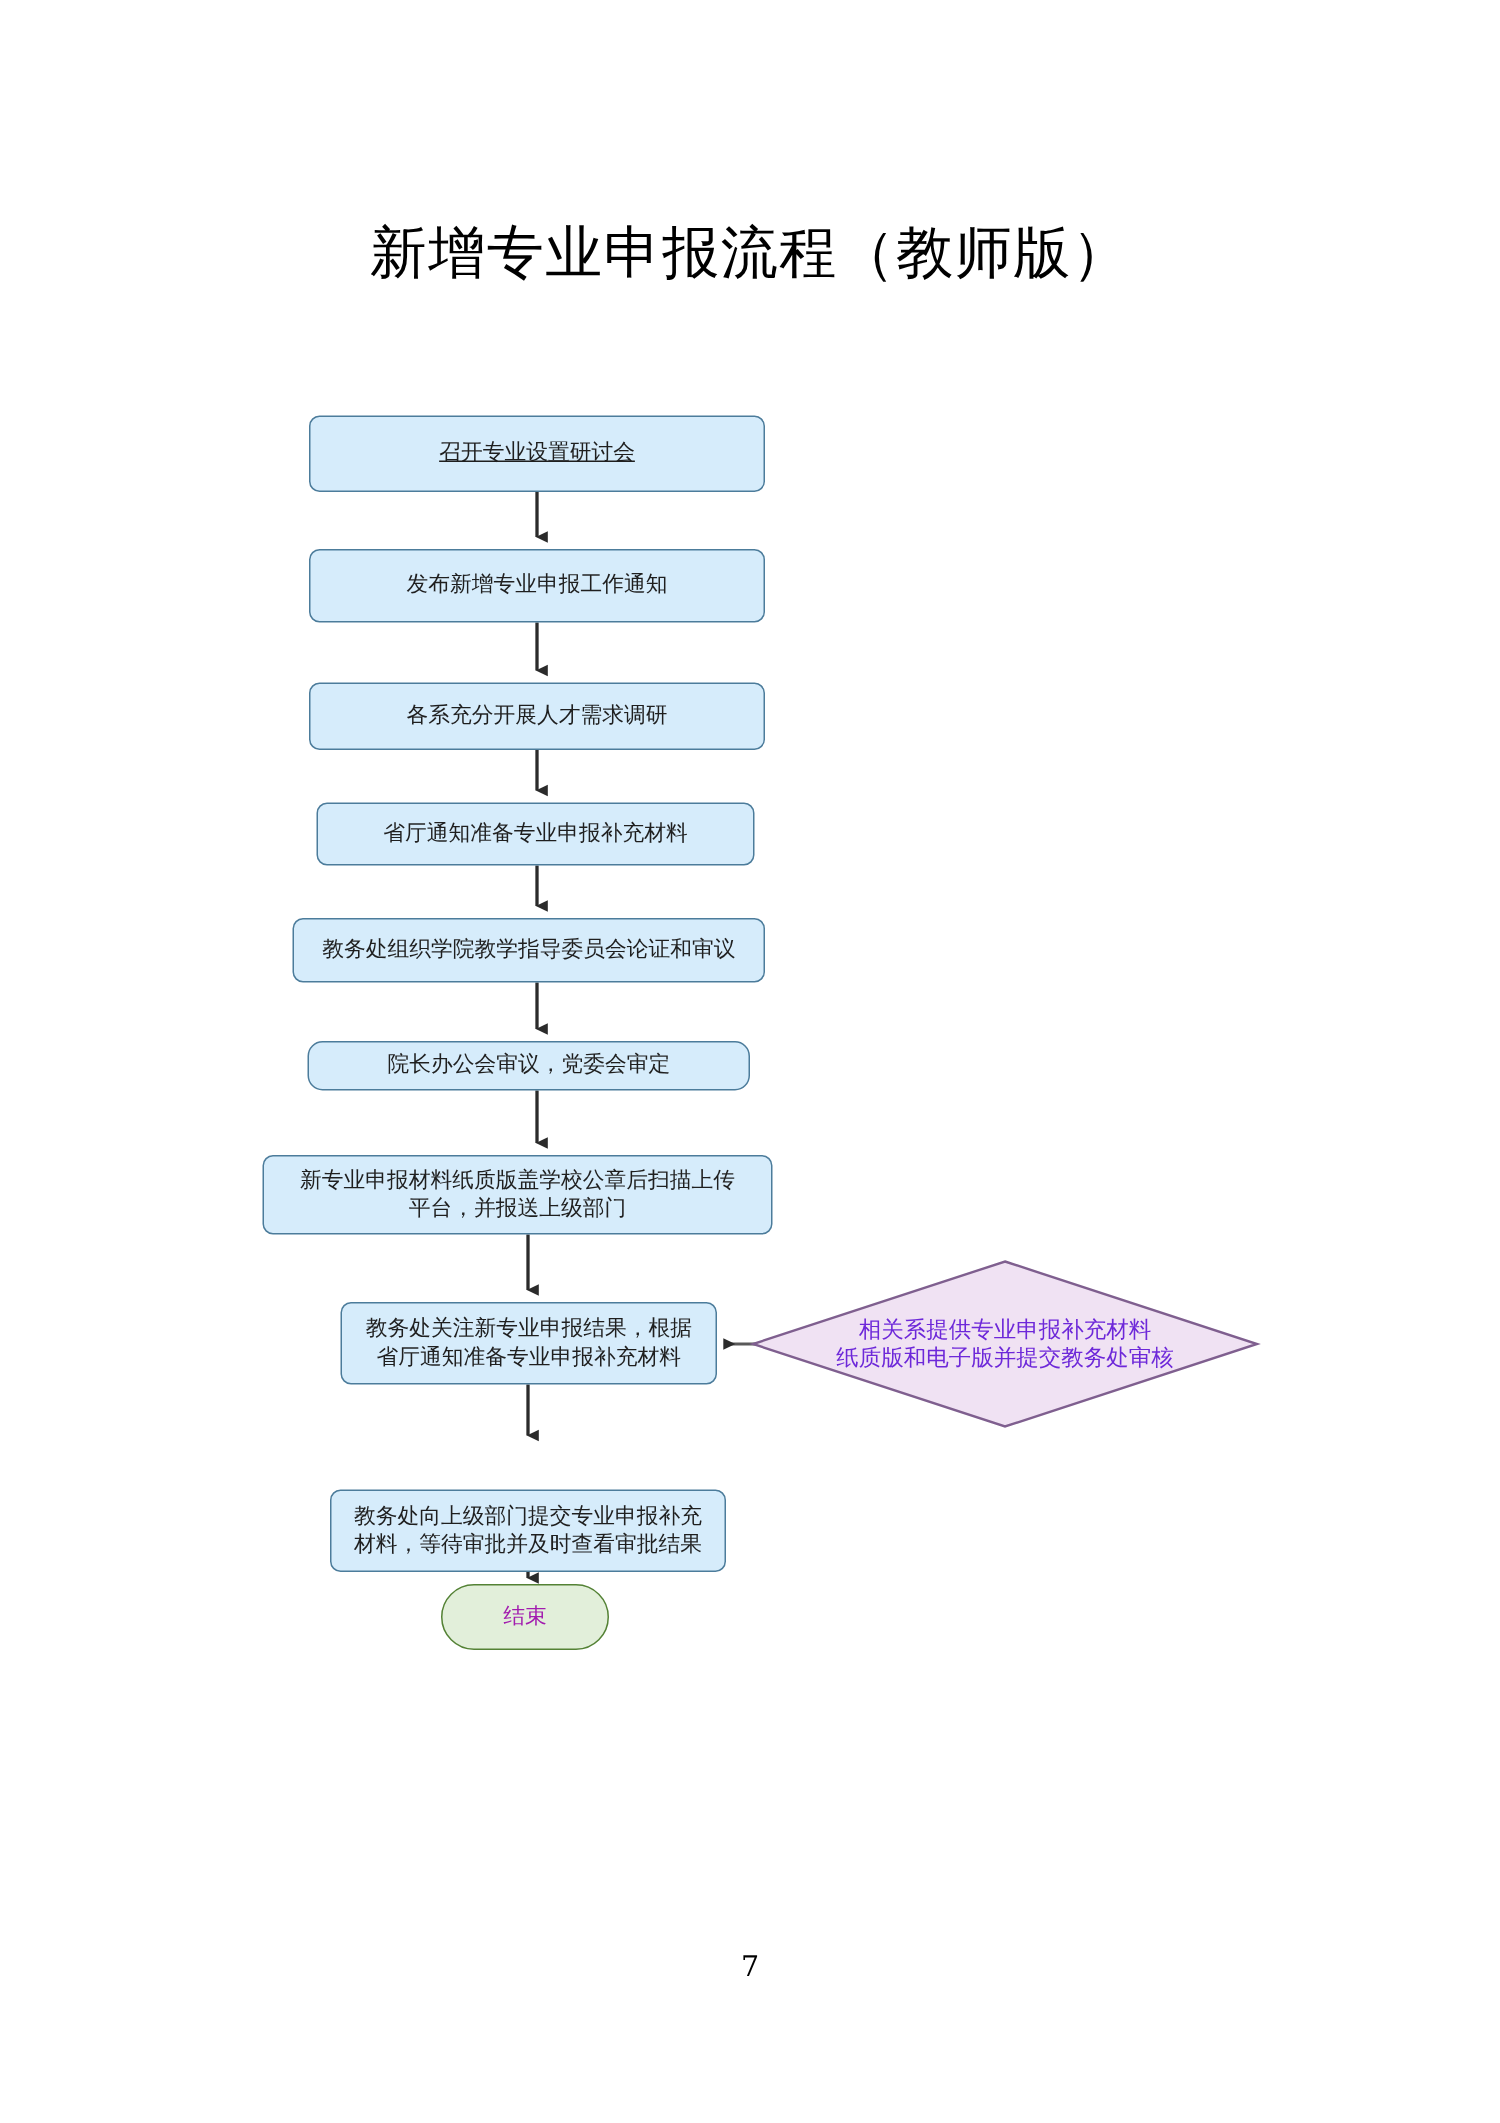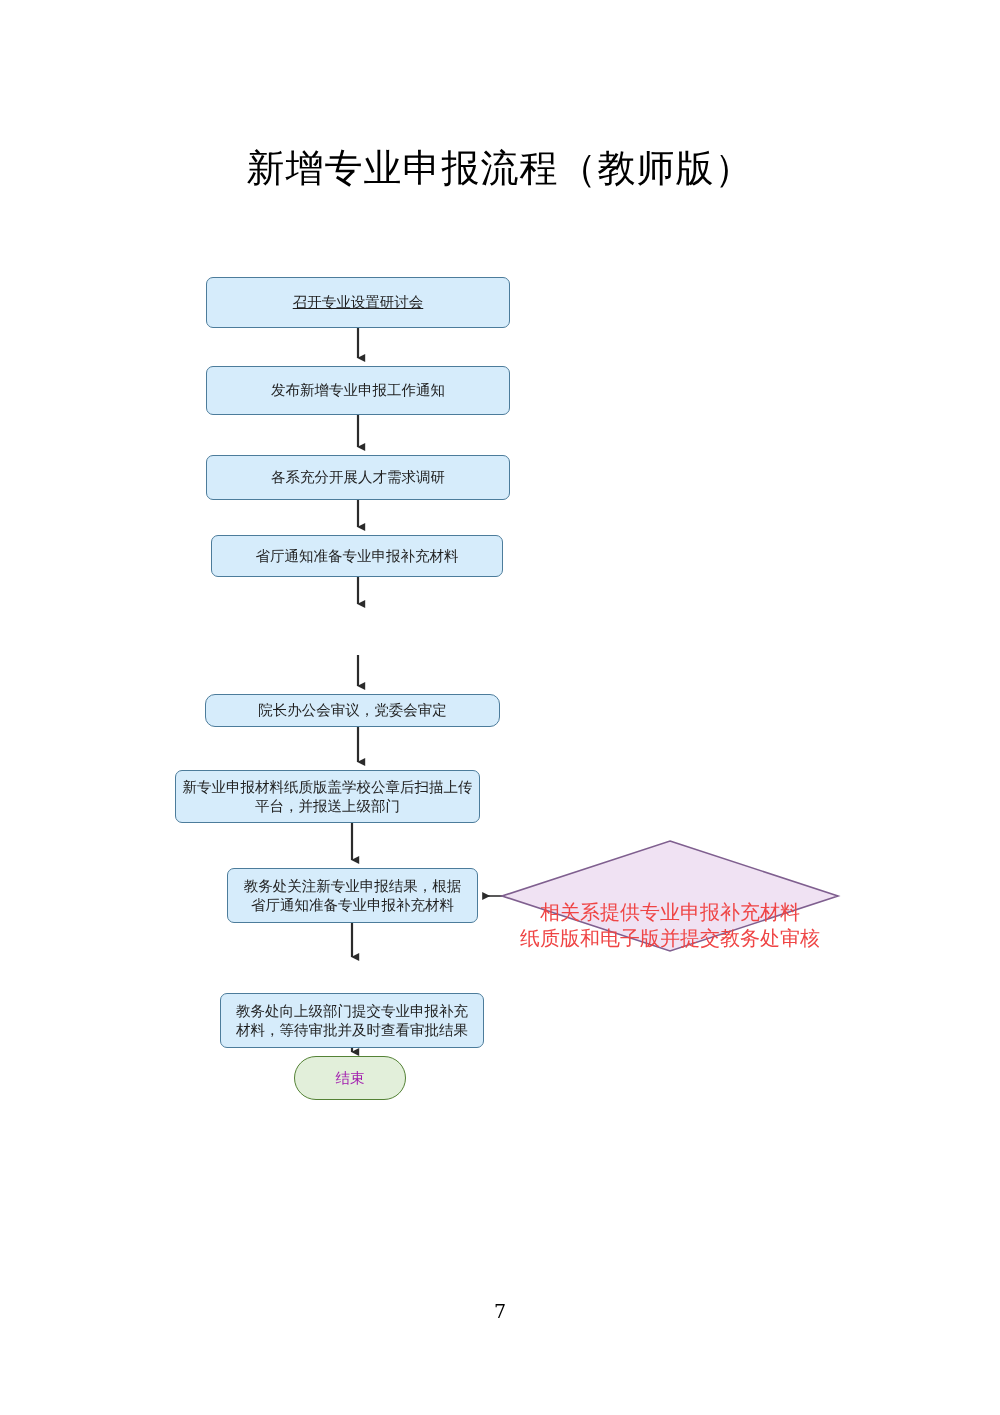--- a/index.html
+++ b/index.html
@@ -75,25 +75,25 @@
   .diamond-wrap {
     position: absolute;
   }
   .diamond-label {
     position: absolute;
     left: 0;
     top: 0;
     width: 100%;
     height: 100%;
     display: flex;
-    align-items: flex-end;
+    align-items: center;
     justify-content: center;
     text-align: center;
-    font-size: 20px;
-    color: #ef4444;
+    font-size: 15px;
+    color: #6d28d9;
     line-height: 1.3;
     pointer-events: none;
   }
   .diamond-label span { display: block; }
 
   .node-text { display: block; white-space: pre-line; }
 
   #page-number {
     position: absolute;
     left: 0;
@@ -146,26 +146,29 @@
   </div>
 
   <div class="node proc" style="left:206px; top:455px; width:304px; height:45px;">
     <span class="node-text">各系充分开展人才需求调研</span>
   </div>
 
   <div class="node proc" style="left:211px; top:535px; width:292px; height:42px;">
     <span class="node-text">省厅通知准备专业申报补充材料</span>
   </div>
 
+  <div class="node proc" style="left:195px; top:612px; width:315px; height:43px;">
+    <span class="node-text">教务处组织学院教学指导委员会论证和审议</span>
+  </div>
 
   <div class="node proc" style="left:205px; top:694px; width:295px; height:33px;border-radius:10px;">
     <span class="node-text">院长办公会审议，党委会审定</span>
   </div>
 
-  <div class="node proc" style="left:175px; top:770px; width:305px; height:53px;">
+  <div class="node proc" style="left:175px; top:770px; width:340px; height:53px;">
     <span class="node-text">新专业申报材料纸质版盖学校公章后扫描上传
 平台，并报送上级部门</span>
   </div>
 
   <div class="node proc" style="left:227px; top:868px; width:251px; height:55px;">
     <span class="node-text">教务处关注新专业申报结果，根据
 省厅通知准备专业申报补充材料</span>
   </div>
 
   <div class="diamond-wrap" style="left:502px; top:841px; width:336px; height:110px;">

